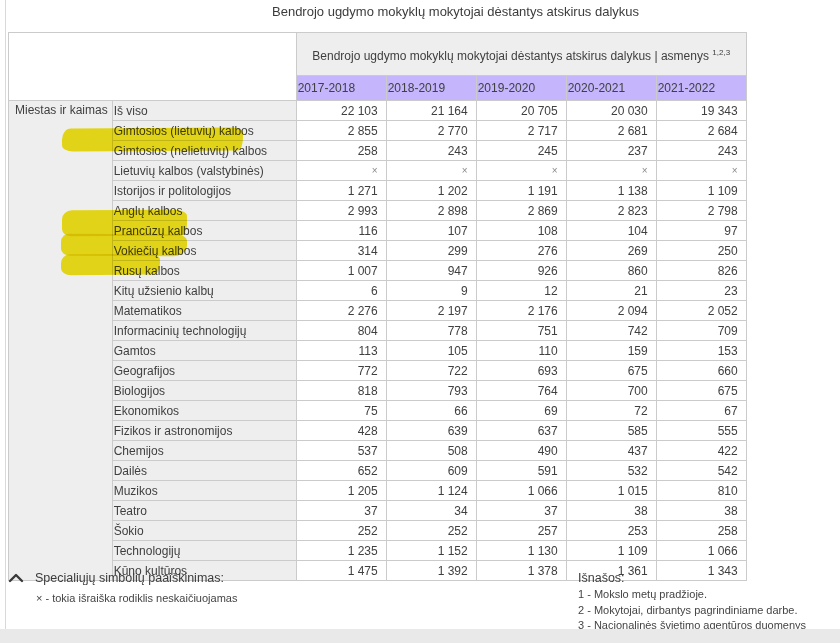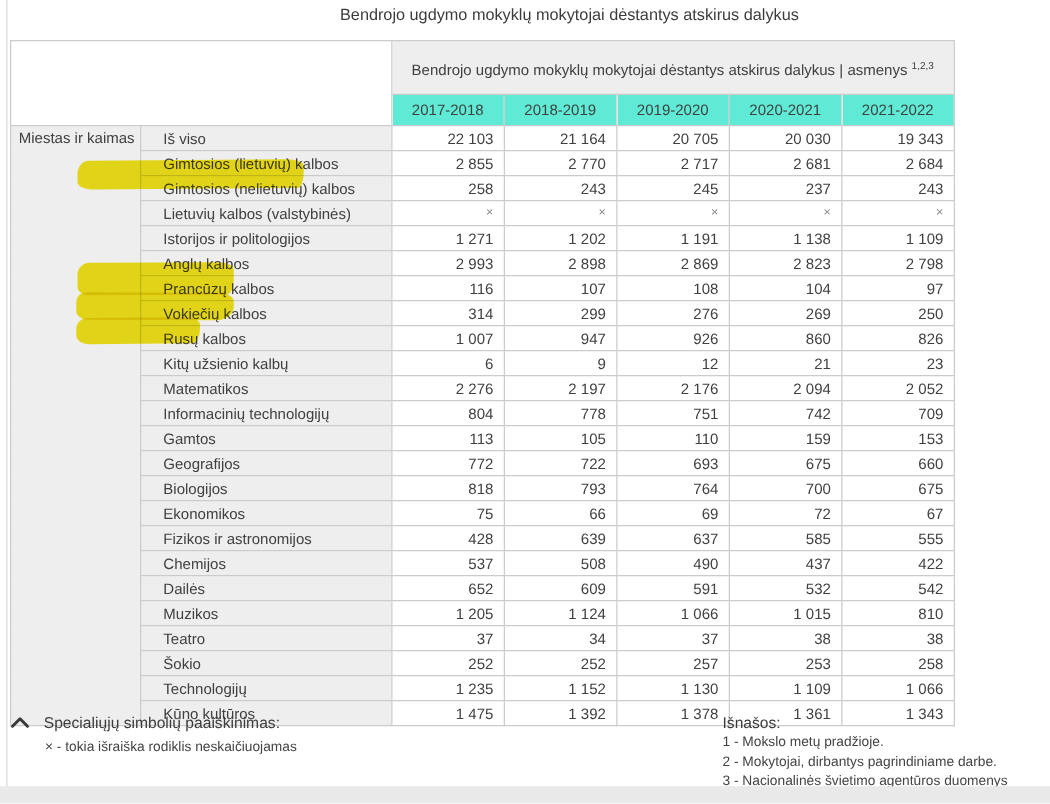--- a/index.html
+++ b/index.html
@@ -10,24 +10,24 @@
     font-size:13px;color:#3c3c3c;}
   
   .stat-table{position:absolute;left:8px;top:32px;border-collapse:collapse;table-layout:fixed;
     font-size:12px;color:#404040;}
   .stat-table td,.stat-table th{border:1px solid #cbcbcb;font-weight:normal;overflow:hidden;
     white-space:nowrap;}
   .corner-cell{background:#fff;width:232px;}
   .measure-cell{background:#eee;height:38px;text-align:center;vertical-align:middle;
     padding:2px 8px;line-height:15px;white-space:normal;}
   .measure-cell sup{font-size:8px;}
-  .year-cell{background:#5eead4;height:22px;text-align:center;vertical-align:middle;}
+  .year-cell{background:#c4b5fd;height:22px;text-align:left;vertical-align:middle;}
   .group-cell{background:#eee;vertical-align:top;padding:2px 4px 0 6px;line-height:15px;
     white-space:normal;width:54px;}
-  .label-cell{background:#eee;padding:0 4px 0 18px;height:19px;width:178px;}
+  .label-cell{background:#eee;padding:0 4px 0 1px;height:19px;width:178px;}
   .value-cell{background:#fff;text-align:right;padding:0 8px 0 2px;width:79px;}
   .value-cell.na{color:#8a8a8a;font-size:10px;}
   
   .hl{position:absolute;background:#f2e30c;mix-blend-mode:multiply;opacity:.95;}
   .hl.h1{left:62px;top:128px;width:181px;height:23px;transform:rotate(-.4deg);
     border-radius:9px 14px 5px 11px/11px 5px 13px 6px;}
   .hl.h2{left:62px;top:210px;width:125px;height:26px;transform:rotate(-.3deg);
     border-radius:10px 13px 6px 9px/9px 6px 12px 7px;}
   .hl.h3{left:61px;top:234px;width:126px;height:22px;transform:rotate(.3deg);
     border-radius:8px 12px 14px 9px/8px 7px 11px 7px;}

